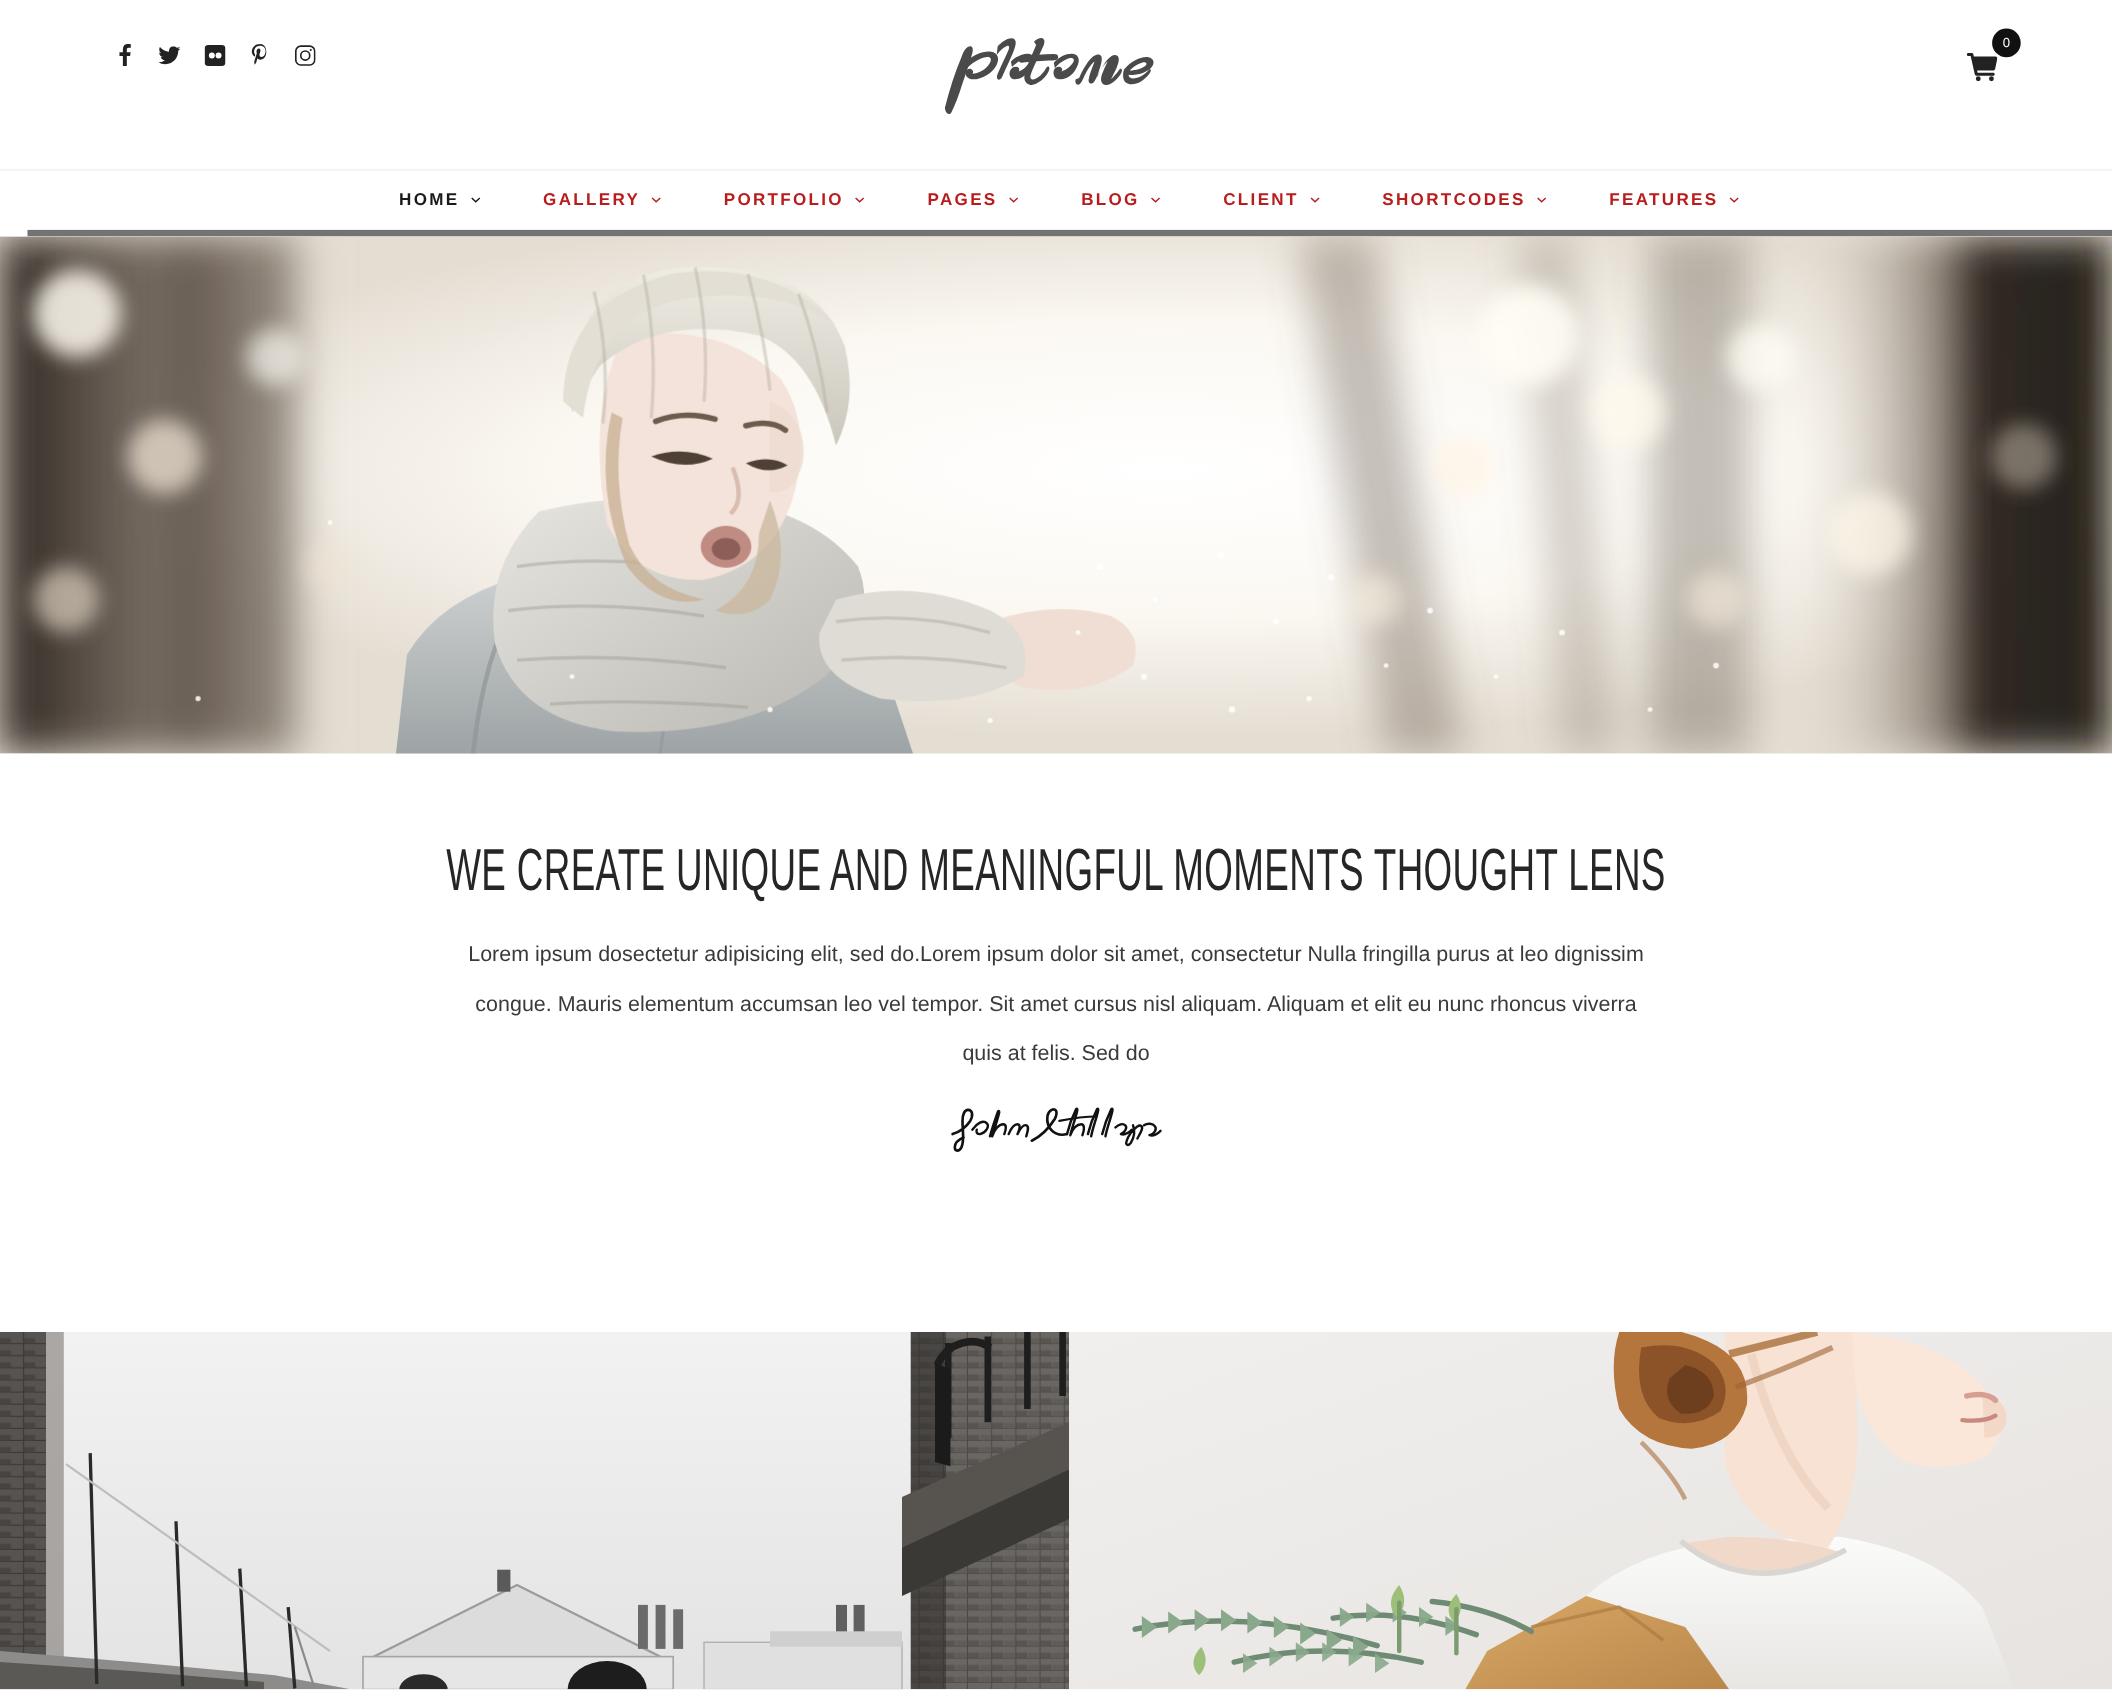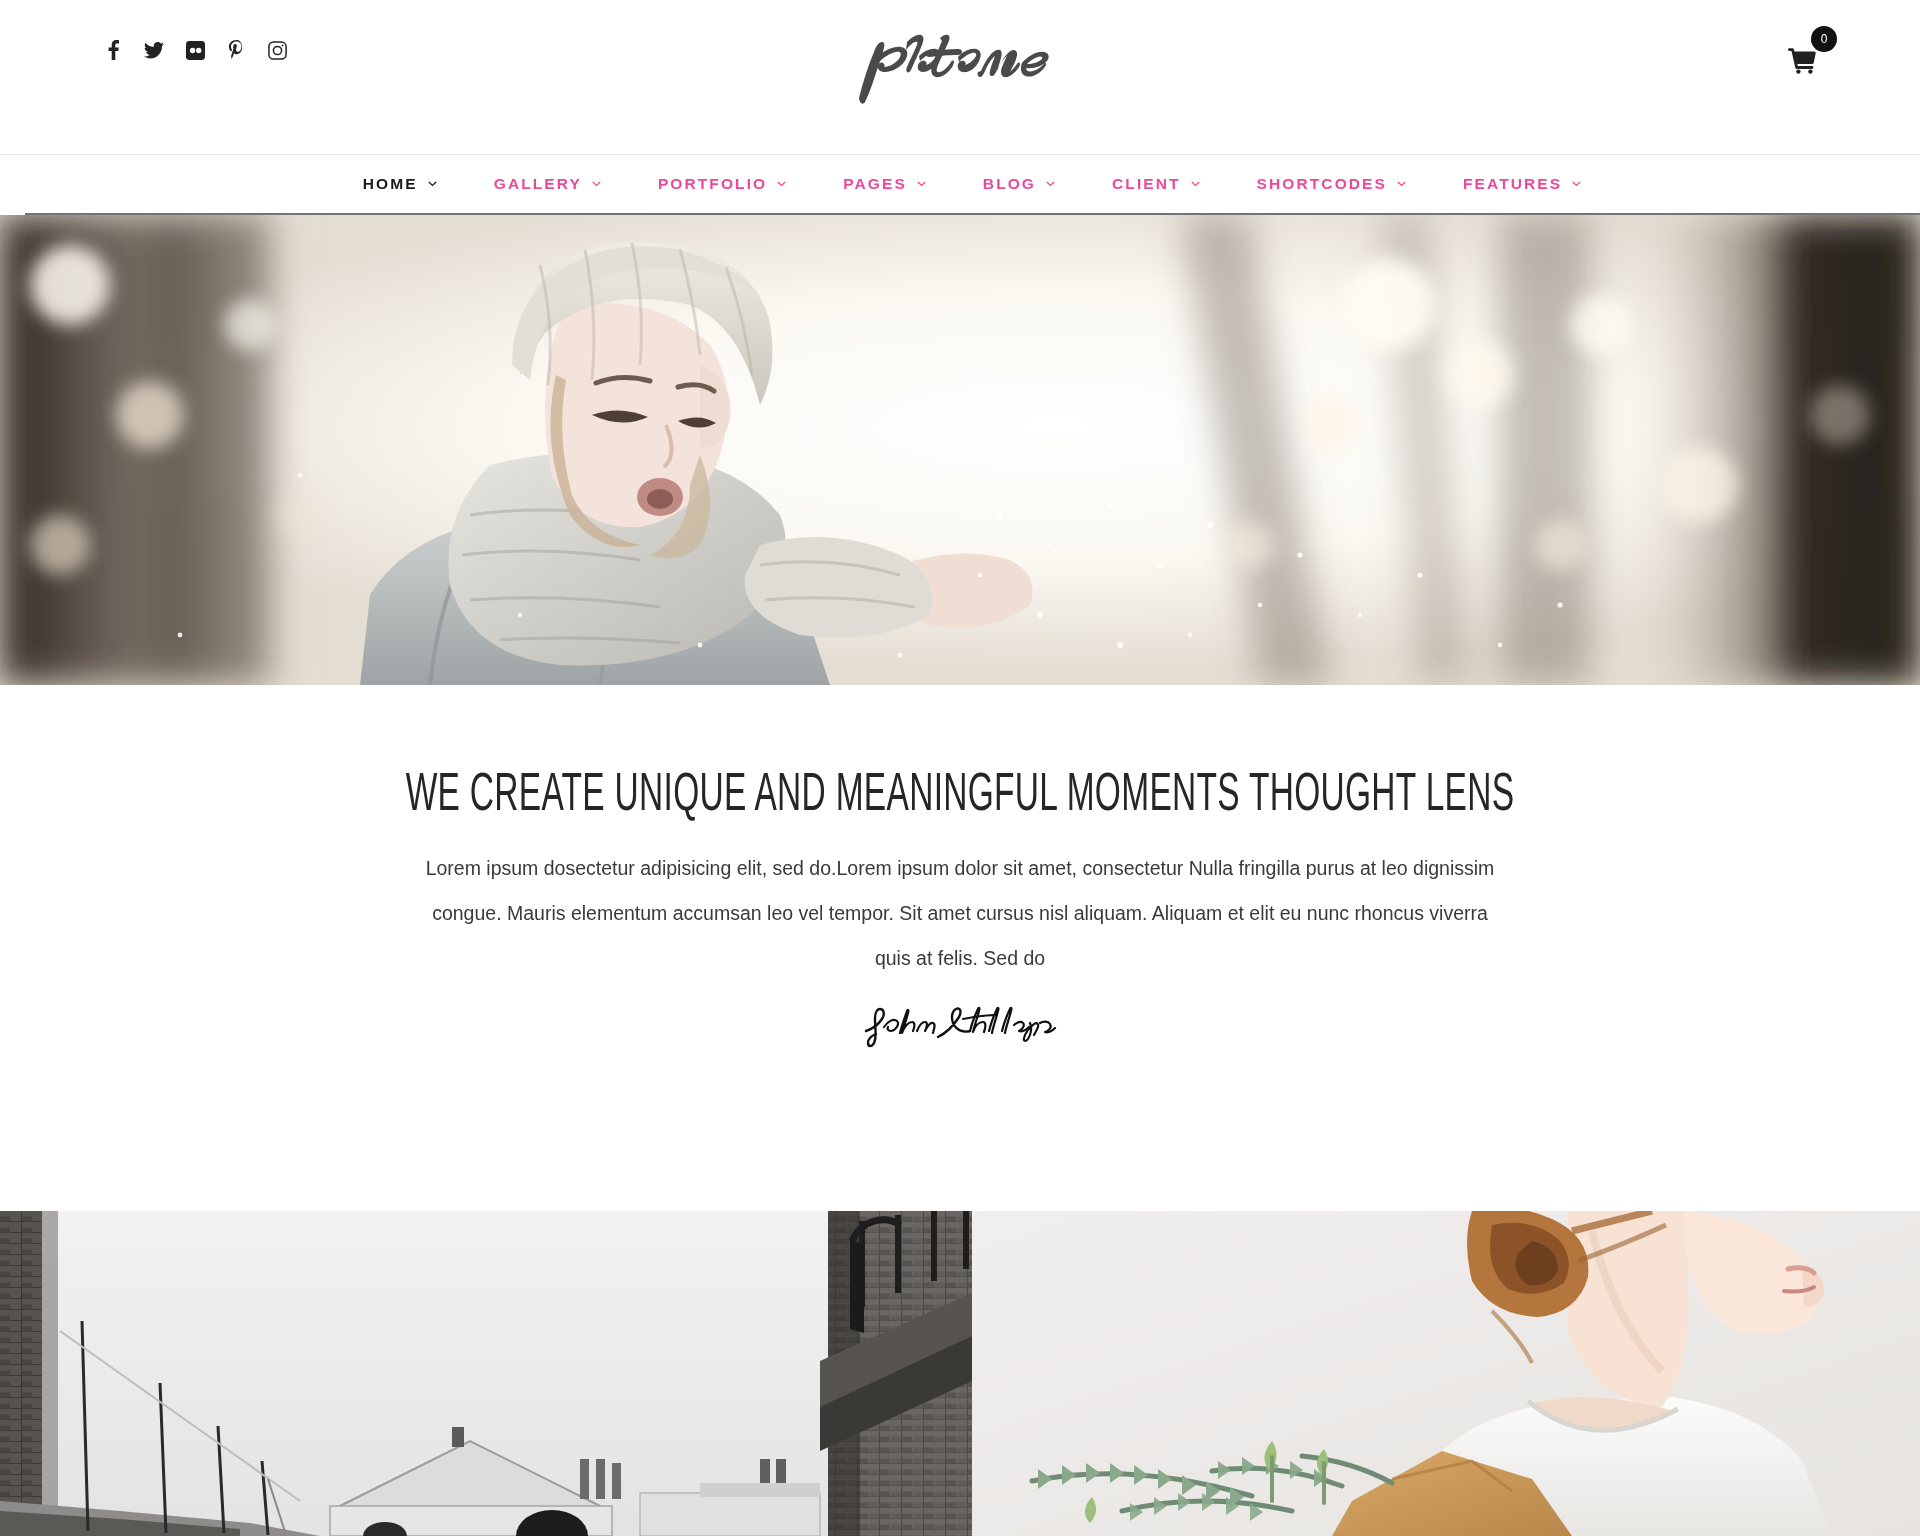--- a/index.html
+++ b/index.html
@@ -77,36 +77,36 @@
   .cart-icon {
     position: absolute;
     left: 8px;
     top: 22px;
     color: #222222;
   }
 
   
   .nav {
     height: 60px;
-    border-bottom: 2px solid #737373;
+    border-bottom: 6px solid #737373;
     display: flex;
     align-items: center;
     justify-content: center;
     background: #ffffff;
     gap: 0;
     margin-left: 25px;
   }
   .nav-item {
     display: flex;
     align-items: center;
     gap: 9px;
     padding: 0 28px;
     font-size: 15.5px;
     letter-spacing: 2.1px;
-    color: #ec4899;
+    color: #b91c1c;
     font-weight: 600;
     text-transform: uppercase;
     cursor: pointer;
     white-space: nowrap;
   }
   .nav-item.active { color: #1a1a1a; }
   .nav-caret {
     display: inline-block;
     width: 11px;
     height: 11px;

